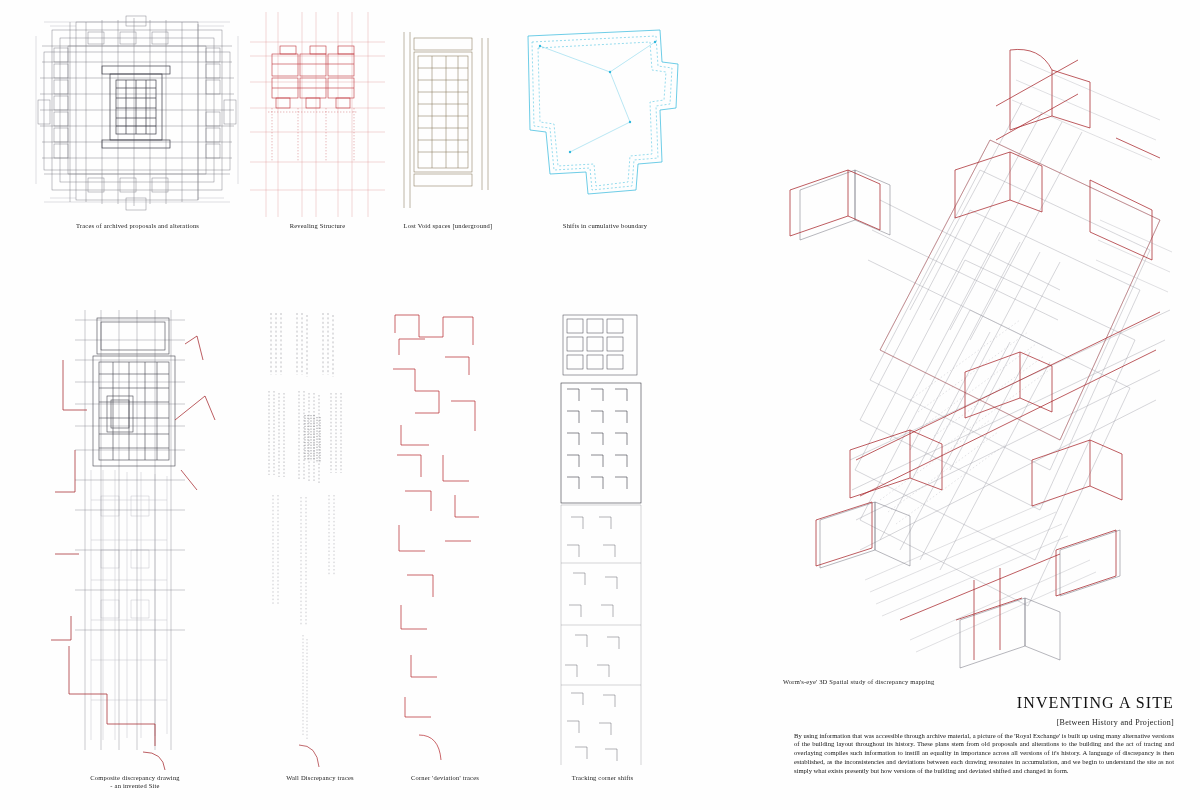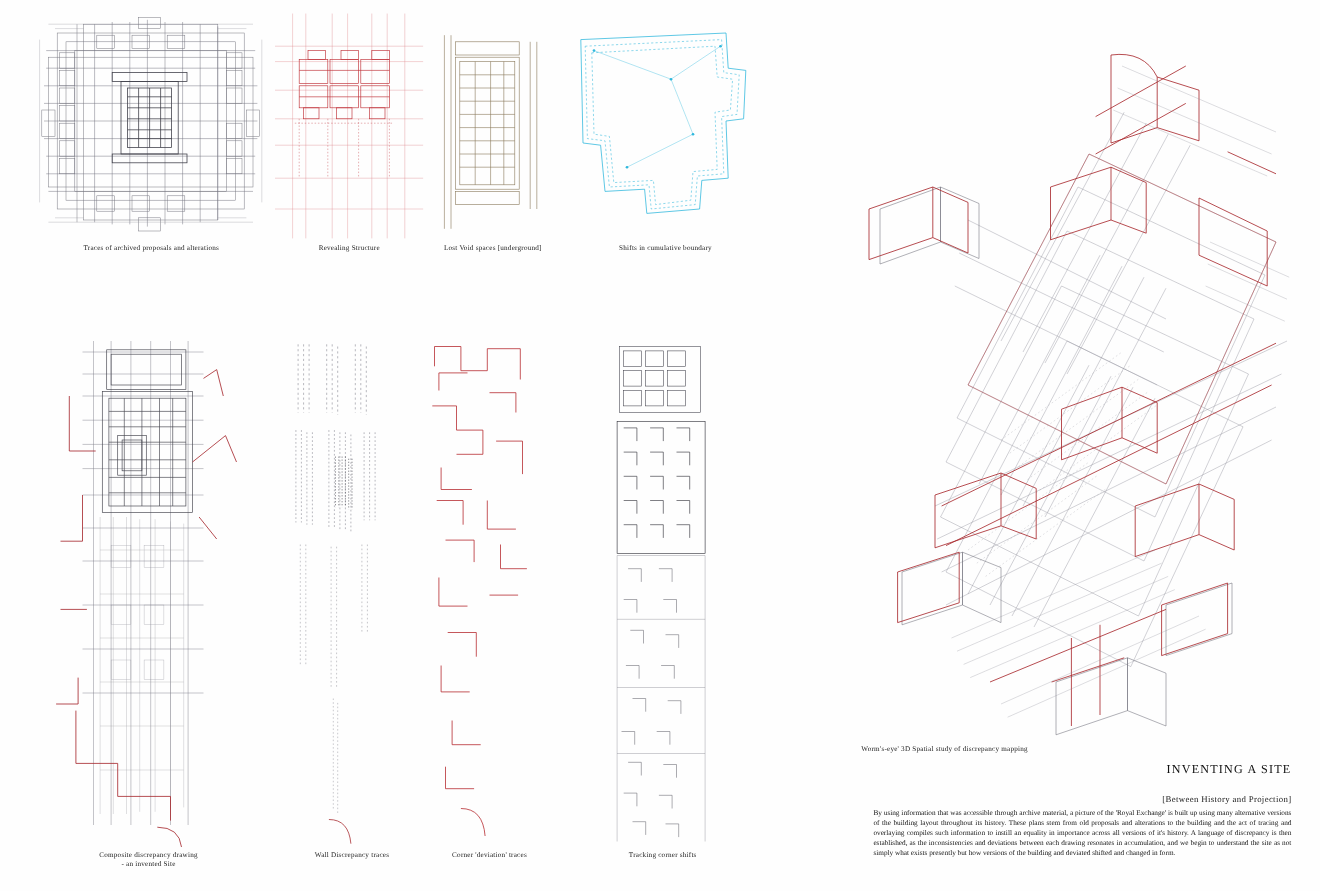--- a/index.html
+++ b/index.html
@@ -43,31 +43,31 @@
   
   .title-block {
     position: absolute;
     right: 26px;
     top: 694px;
     width: 380px;
     text-align: right;
   }
   .title-block .main-title {
     font-family: "Liberation Serif", serif;
-    font-size: 11px;
+    font-size: 16px;
     letter-spacing: 1.1px;
     color: #111;
     line-height: 1.1;
   }
   .title-block .sub-title {
     font-family: "Liberation Serif", serif;
     font-size: 8px;
     letter-spacing: 0.3px;
     color: #222;
-    margin-top: 16px;
+    margin-top: 6px;
   }
   .title-block .body-text {
     margin-top: 5px;
     font-family: "Liberation Serif", serif;
     font-size: 6.6px;
     line-height: 1.35;
     text-align: justify;
     color: #151515;
   }
 

